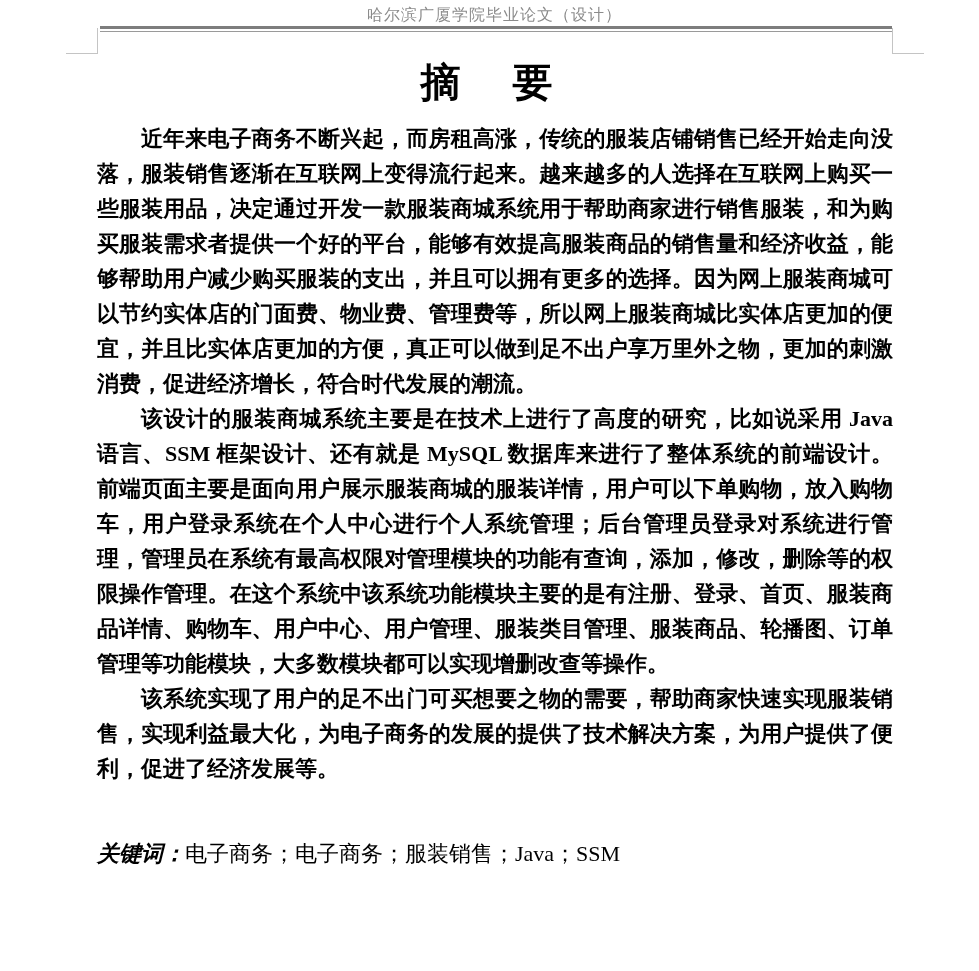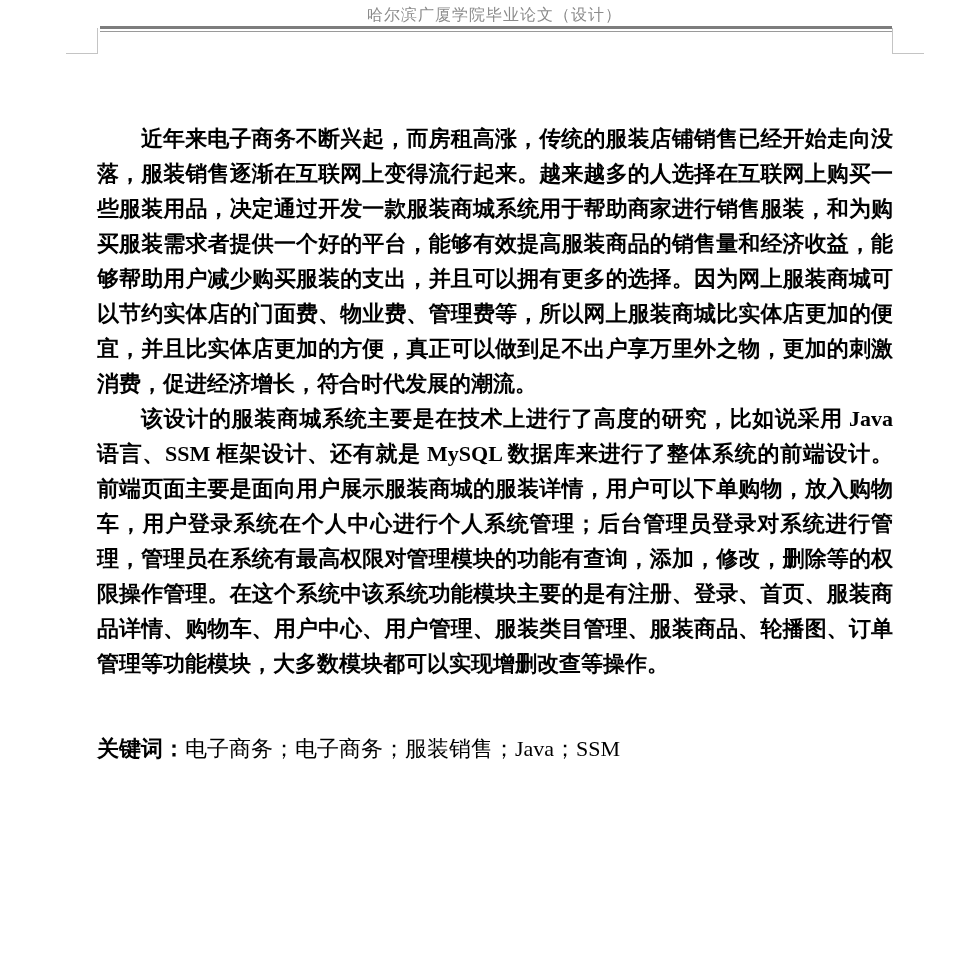--- a/index.html
+++ b/index.html
@@ -81,37 +81,40 @@
     font-weight: bold;
   }
   .keywords-line {
     margin-top: 50px;
     font-size: 22px;
     line-height: 35px;
   }
   .keywords-label {
     font-family: "Liberation Sans", "DejaVu Sans", sans-serif;
     font-weight: bold;
+    font-style: italic;
   }
 </style>
 </head>
 <body>
 
 <div class="page">
 
   <div class="running-header">哈尔滨广厦学院毕业论文（设计）</div>
 
   <div class="header-rule"></div>
 
   <div class="corner-mark left"></div>
   <div class="corner-mark right"></div>
 
+  <div class="doc-title">摘　要</div>
 
   <div class="content">
     <p class="body-paragraph">近年来电子商务不断兴起，而房租高涨，传统的服装店铺销售已经开始走向没落，服装销售逐渐在互联网上变得流行起来。越来越多的人选择在互联网上购买一些服装用品，决定通过开发一款服装商城系统用于帮助商家进行销售服装，和为购买服装需求者提供一个好的平台，能够有效提高服装商品的销售量和经济收益，能够帮助用户减少购买服装的支出，并且可以拥有更多的选择。因为网上服装商城可以节约实体店的门面费、物业费、管理费等，所以网上服装商城比实体店更加的便宜，并且比实体店更加的方便，真正可以做到足不出户享万里外之物，更加的刺激消费，促进经济增长，符合时代发展的潮流。</p>
     <p class="body-paragraph">该设计的服装商城系统主要是在技术上进行了高度的研究，比如说采用 Java 语言、SSM 框架设计、还有就是 MySQL 数据库来进行了整体系统的前端设计。前端页面主要是面向用户展示服装商城的服装详情，用户可以下单购物，放入购物车，用户登录系统在个人中心进行个人系统管理；后台管理员登录对系统进行管理，管理员在系统有最高权限对管理模块的功能有查询，添加，修改，删除等的权限操作管理。在这个系统中该系统功能模块主要的是有注册、登录、首页、服装商品详情、购物车、用户中心、用户管理、服装类目管理、服装商品、轮播图、订单管理等功能模块，大多数模块都可以实现增删改查等操作。</p>
+    <p class="body-paragraph">该系统实现了用户的足不出门可买想要之物的需要，帮助商家快速实现服装销售，实现利益最大化，为电子商务的发展的提供了技术解决方案，为用户提供了便利，促进了经济发展等。</p>
 
     <p class="keywords-line">
       <span class="keywords-label">关键词：</span><span>电子商务；电子商务；服装销售；Java；SSM</span>
     </p>
   </div>
 
 </div>
 
 </body></html>

